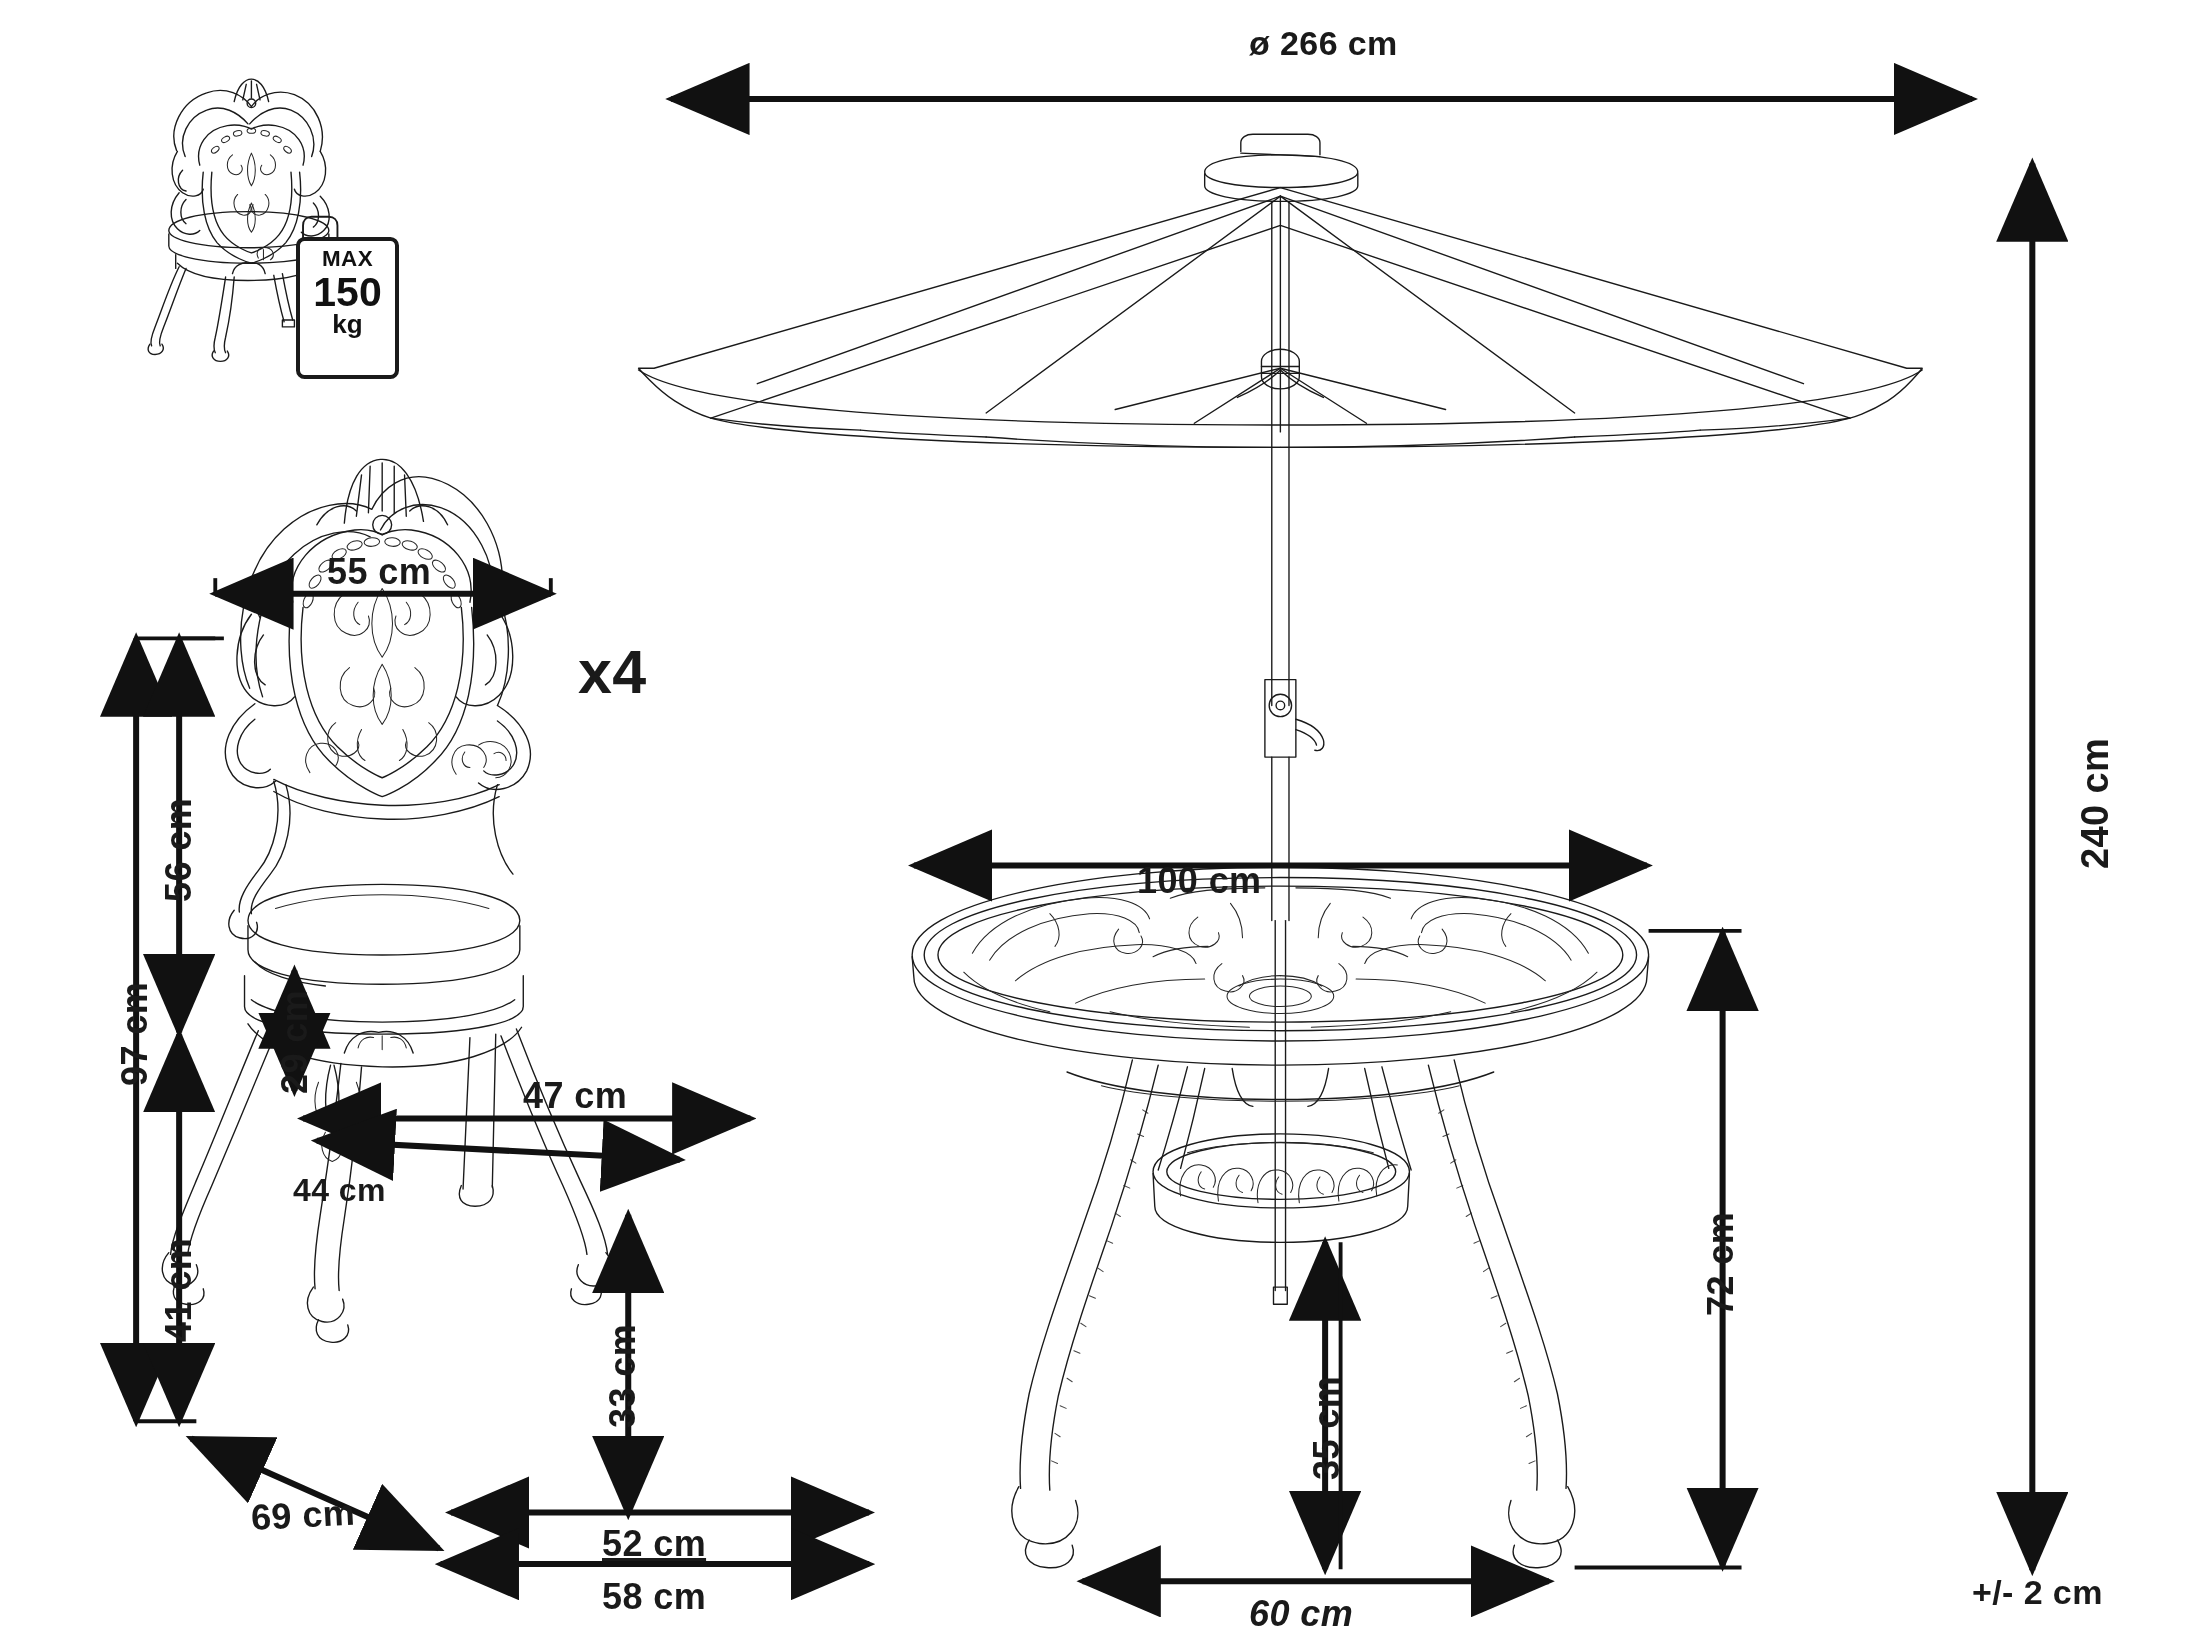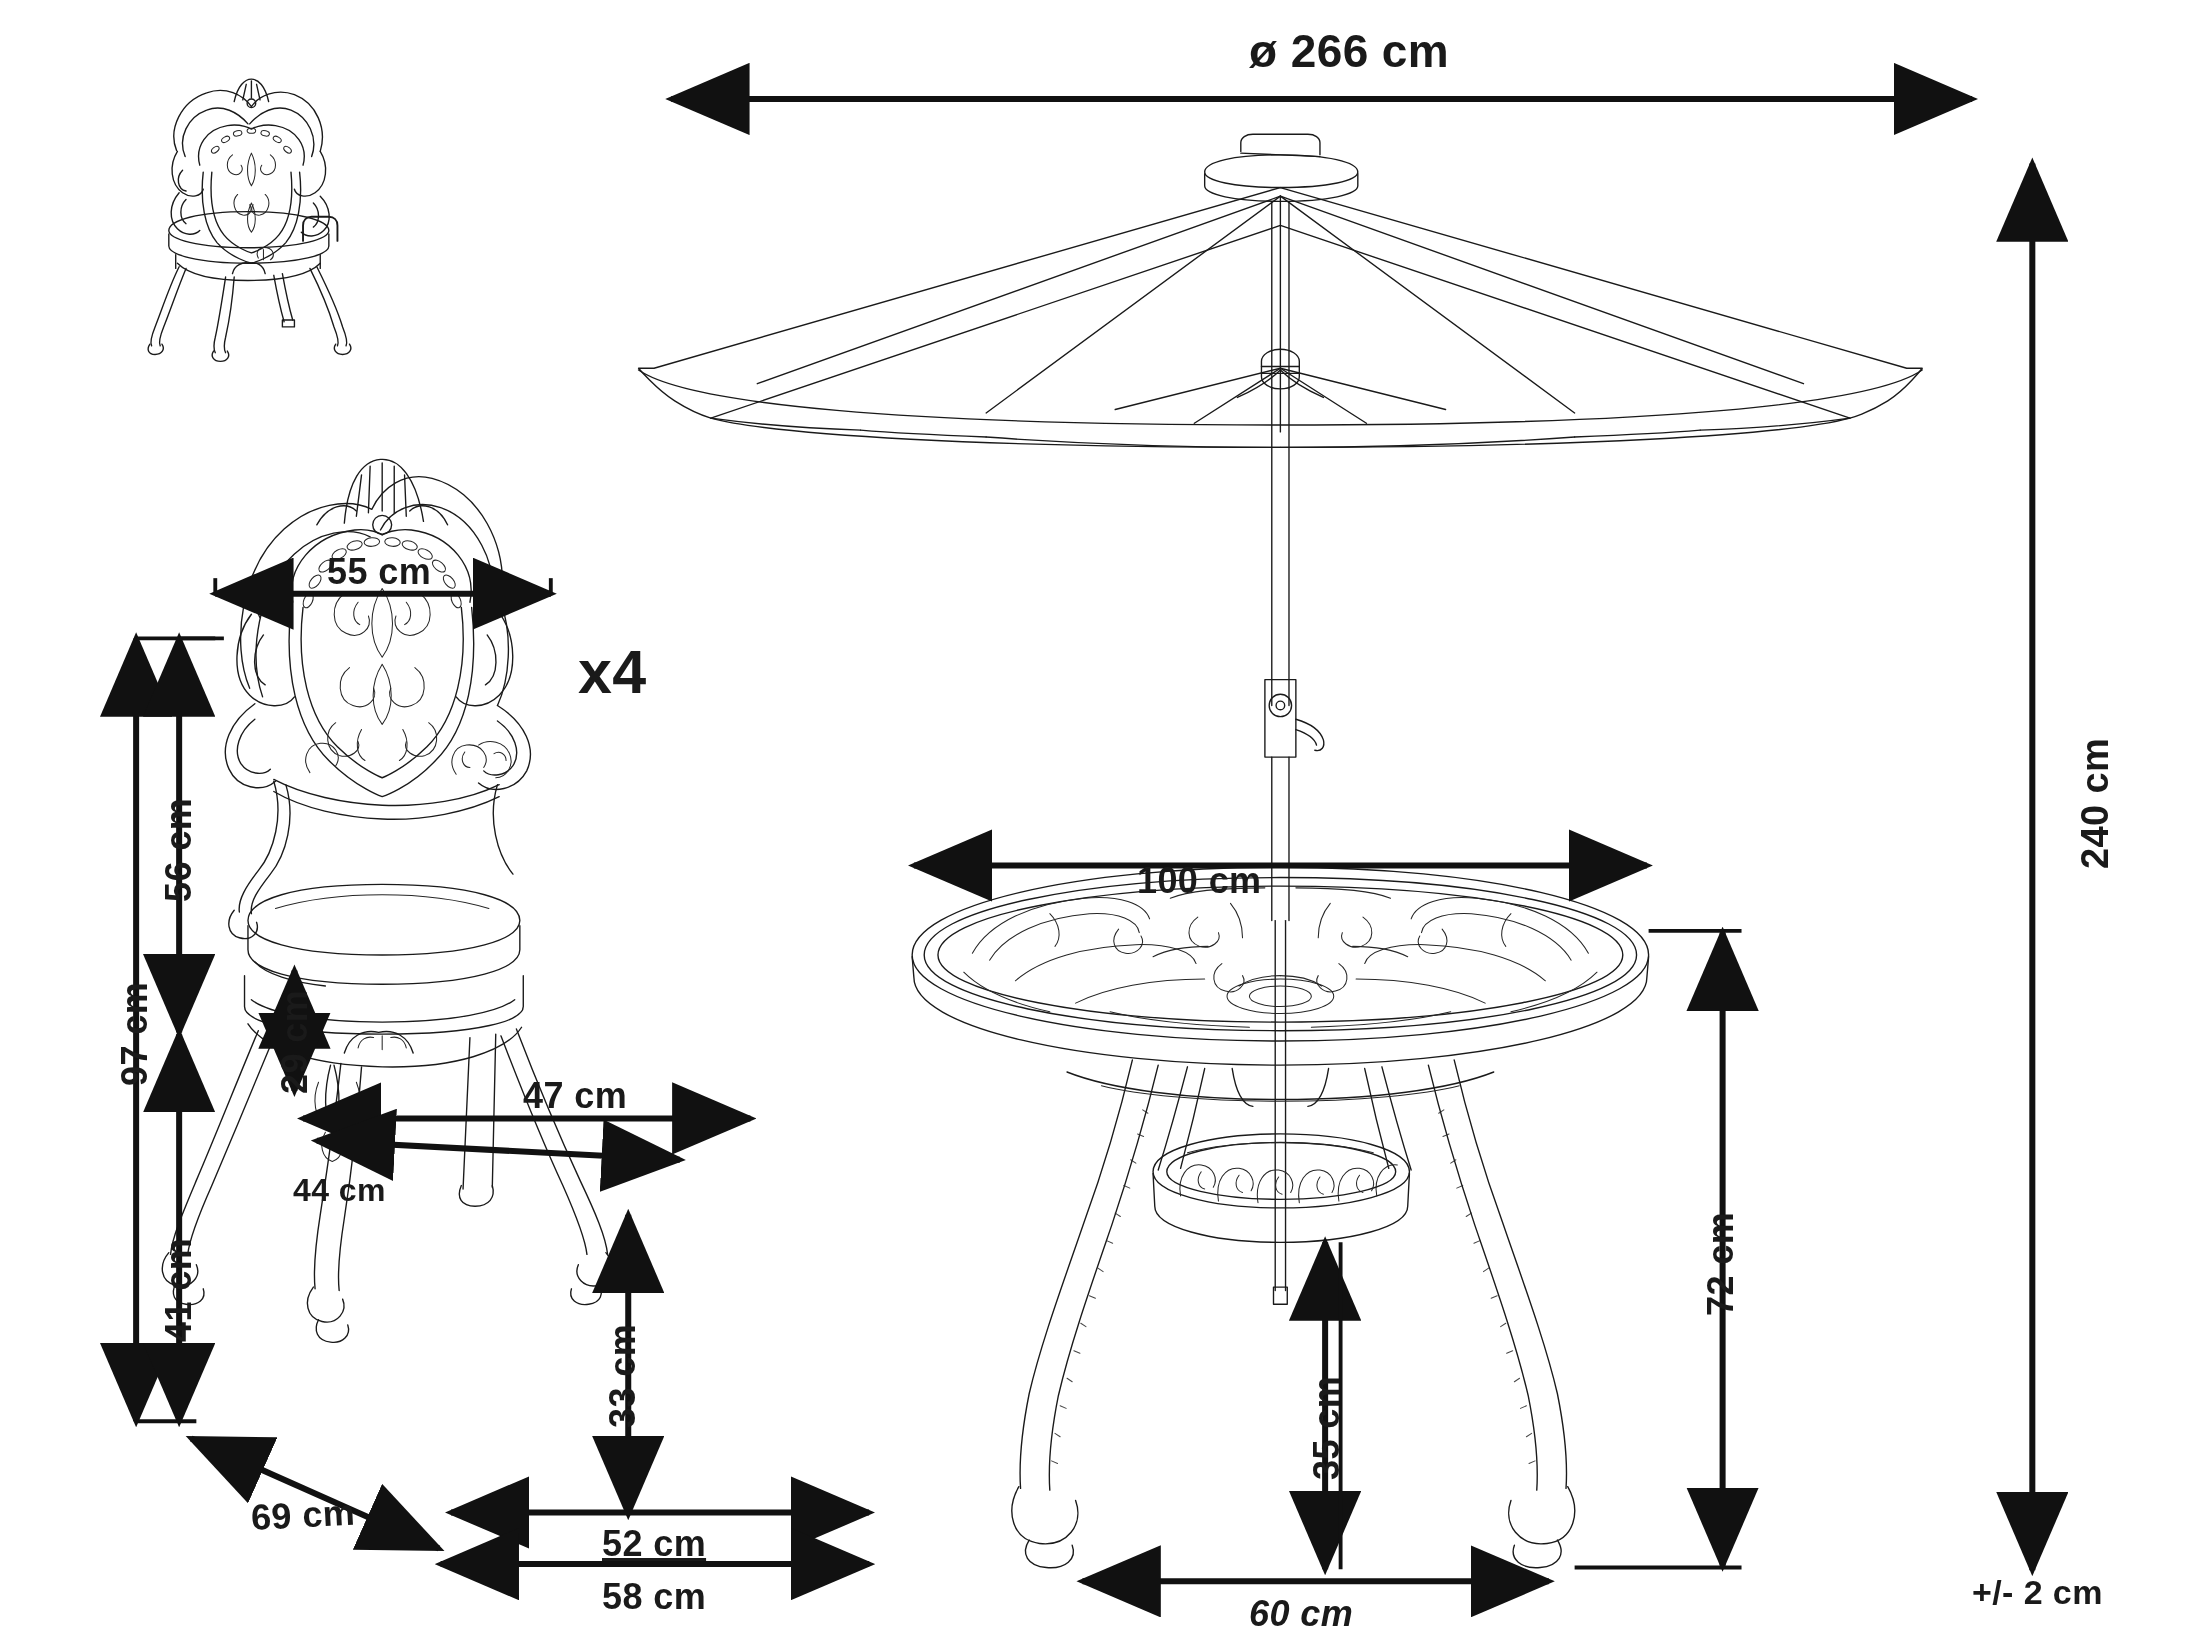--- a/index.html
+++ b/index.html
@@ -453,22 +453,27 @@
       <line class="dimline" x1="524" y1="1758" x2="1010" y2="1758" marker-start="url(#arS)" marker-end="url(#ar)"></line>
 
       <line class="dimline" x1="512" y1="1818" x2="1010" y2="1818" marker-start="url(#arS)" marker-end="url(#ar)"></line>
 
       <line class="extline" x1="158" y1="742" x2="250" y2="742"></line>
       <line class="extline" x1="158" y1="1652" x2="228" y2="1652"></line>
       <line class="extline" x1="208" y1="742" x2="260" y2="742"></line>
     </g>
   </svg>
 
-
-  <div class="dim-label" style="left:1249px; top:24px; font-size:46px;">ø 266 cm</div>
+  <div class="weightbox" style="left:296px; top:237px; width:95px; height:127px; padding-top:6.9px;">
+    <div class="wb-max" style="font-size:22.4px; letter-spacing:0.4px;">MAX</div>
+    <div class="wb-num" style="font-size:41px; margin-top:1.7px;">150</div>
+    <div class="wb-kg" style="font-size:26px; margin-top:-1.7px;">kg</div>
+  </div>
+
+  <div class="dim-label" style="left:1249px; top:24px; font-size:34px;">ø 266 cm</div>
 
   <div class="dim-label rot90" style="left:2074px; top:869px; font-size:38px;">240 cm</div>
 
   <div class="dim-label" style="left:1137px; top:860px; font-size:36px;">100 cm</div>
 
   <div class="dim-label rot90" style="left:1700px; top:1316px; font-size:36px;">72 cm</div>
 
   <div class="dim-label rot90" style="left:1306px; top:1480px; font-size:36px;">35 cm</div>
 
   <div class="dim-label" style="left:1249px; top:1593px; font-size:36px;font-style:italic;">60 cm</div>

